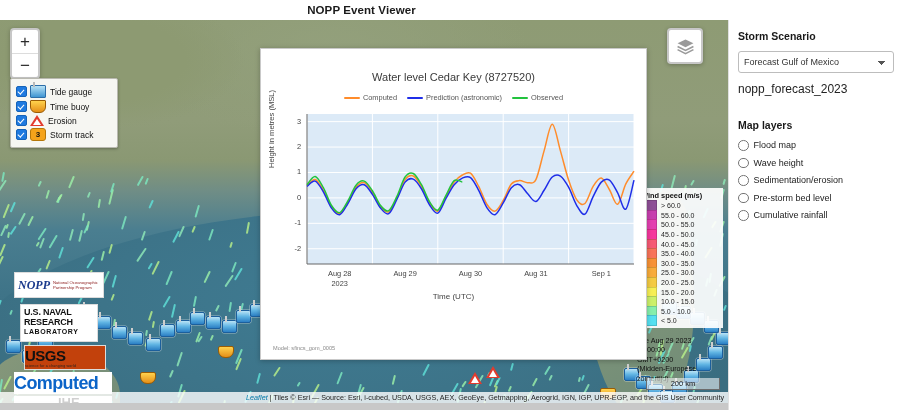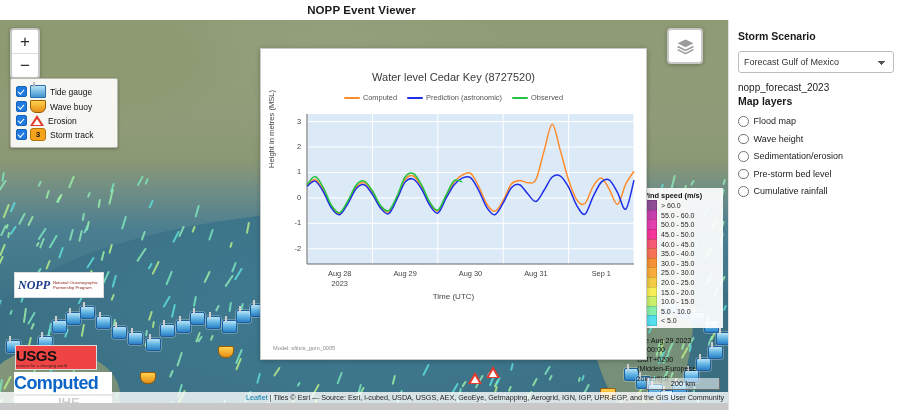--- a/index.html
+++ b/index.html
@@ -112,21 +112,21 @@
     color:#111;font-size:8px;font-weight:bold;text-align:center;line-height:11px;
   }
   
   .logo{position:absolute;background:#ffffff;border:1px solid #dcdcdc;}
   #logo-nopp{left:14px;top:252px;width:88px;height:24px;display:flex;align-items:center;}
   #logo-nopp .nw{font:italic bold 12px "Liberation Serif",serif;color:#1b3a8c;margin-left:3px;}
   #logo-nopp .nt{font-size:4.2px;color:#8b1a1a;line-height:5px;margin-left:3px;}
   #logo-nrl{left:20px;top:284px;width:78px;height:38px;padding:2px 3px;box-sizing:border-box;}
   #logo-nrl div{font-size:9px;font-weight:bold;color:#111;letter-spacing:-.2px;line-height:10px;}
   #logo-nrl .sub{font-size:7px;letter-spacing:.6px;font-weight:bold;}
-  #logo-usgs{left:15px;top:325px;width:80px;height:23px;display:flex;align-items:center;background:#ef4444;}
+  #logo-usgs{left:24px;top:325px;width:80px;height:23px;display:flex;align-items:center;background:#c2410c;}
   #logo-usgs .ug{font:bold 15px "Liberation Sans",sans-serif;color:#111;letter-spacing:-.5px;}
   #logo-usgs .ut{font-size:3.6px;color:#222;letter-spacing:.2px;}
   #logo-delt{left:14px;top:352px;width:98px;height:22px;border:none;background:#ffffff;display:flex;align-items:center;}
   #logo-delt span{font:bold 18px "Liberation Sans",sans-serif;color:#0b64c8;letter-spacing:-.6px;}
   #logo-ihe{left:14px;top:376px;width:98px;height:24px;border:none;background:#fff;display:flex;align-items:center;gap:4px;}
   #logo-ihe .unesco{width:40px;height:20px;background:linear-gradient(180deg,#fff,#e9e9e9);position:relative;overflow:hidden;}
   #logo-ihe .unesco:after{content:"";position:absolute;left:8px;top:6px;width:24px;height:12px;
      background:repeating-linear-gradient(90deg,#9a9a9a 0 2px,transparent 2px 5px);}
   #logo-ihe .ihe{font:bold 13px "Liberation Sans",sans-serif;color:#111;line-height:11px;}
   #logo-ihe .ihe small{display:block;font-size:5.5px;letter-spacing:1px;}
@@ -143,21 +143,21 @@
     position:absolute;right:8px;bottom:20px;width:72px;height:11px;
     border:1px solid #6c6c6c;border-top:none;background:rgba(255,255,255,.55);
     font-size:7.5px;color:#222;text-align:center;line-height:11px;
   }
   
   #attrib{
     position:absolute;left:0;bottom:7px;width:728px;height:11px;
     background:rgba(255,255,255,.8);font-size:7.2px;color:#222;
     line-height:11px;text-align:right;padding-right:4px;box-sizing:border-box;
   }
-  #attrib a{color:#0078a8;text-decoration:none;}
+  #attrib a{color:#0078a8;text-decoration:none;font-style:italic;}
   #bottomstrip{position:absolute;left:0;bottom:0;width:728px;height:7px;background:#c8c8c8;overflow:hidden;}
   #bottomstrip span{font-size:6px;color:#555;line-height:7px;display:block;padding-left:2px;}
   
   #chartpanel{
     position:absolute;left:260px;top:28px;width:385px;height:310px;
     background:#ffffff;border:1px solid #c9c9c9;box-shadow:0 1px 5px rgba(0,0,0,.25);
   }
   #charttitle{text-align:center;font-size:11px;color:#3a3a3a;margin-top:22px;}
   #chartlegend{display:flex;justify-content:center;gap:10px;margin-top:10px;font-size:7.4px;color:#555;}
   #chartlegend .li{display:flex;align-items:center;gap:3px;}
@@ -195,21 +195,21 @@
     width:100%;height:22px;font-size:9px;font-family:"Liberation Sans",sans-serif;
     color:#333;border:1px solid #bdbdbd;border-radius:3px;background:#fff;
     padding-left:5px;box-sizing:border-box;
     appearance:none;-webkit-appearance:none;
     background-image:
       linear-gradient(45deg,transparent 50%,#555 50%),
       linear-gradient(135deg,#555 50%,transparent 50%);
     background-position:calc(100% - 11px) 9px,calc(100% - 7px) 9px;
     background-size:4px 4px,4px 4px;background-repeat:no-repeat;
   }
-  #scenario-name{font-size:10px;color:#222;margin:9px 0 2px 0;}
+  #scenario-name{font-size:12px;color:#222;margin:9px 0 23px 0;}
   .radio-row{display:flex;align-items:center;margin:0 0 7px 0;font-size:9px;color:#222;}
   .rdo{
     width:8.5px;height:8.5px;border-radius:50%;border:1px solid #757575;
     margin-right:5px;flex:none;background:#fff;position:relative;
   }
   .rdo.on{border-color:#1a73e8;border-width:1.3px;}
   .rdo.on:after{
     content:"";position:absolute;left:1.6px;top:1.6px;width:3.6px;height:3.6px;
     border-radius:50%;background:#1a73e8;
   }
@@ -491,39 +491,44 @@
 
   <div id="maplegend">
     <div class="lgrow">
       <span class="lgcb"></span>
       <span class="lgicon ic-gauge"></span>
       <span>Tide gauge</span>
     </div>
     <div class="lgrow">
       <span class="lgcb"></span>
       <span class="lgicon ic-buoy"></span>
-      <span>Wave buoy</span>
+      <span>Time buoy</span>
     </div>
     <div class="lgrow">
       <span class="lgcb"></span>
       <span class="lgicon ic-ero"></span>
       <span>Erosion</span>
     </div>
     <div class="lgrow">
       <span class="lgcb"></span>
       <span class="lgicon ic-track">3</span>
       <span>Storm track</span>
     </div>
   </div>
 
   <div class="logo" id="logo-nopp">
     <div>
       <div class="nw">NOPP</div>
     </div>
     <div class="nt">National Oceanographic Partnership Program</div>
+  </div>
+  <div class="logo" id="logo-nrl">
+    <div>U.S. NAVAL</div>
+    <div>RESEARCH</div>
+    <div class="sub">LABORATORY</div>
   </div>
   <div class="logo" id="logo-usgs">
     <div>
       <div class="ug">USGS</div>
       <div class="ut">science for a changing world</div>
     </div>
   </div>
   <div class="logo" id="logo-delt">
     <span>Computed</span>
   </div>

